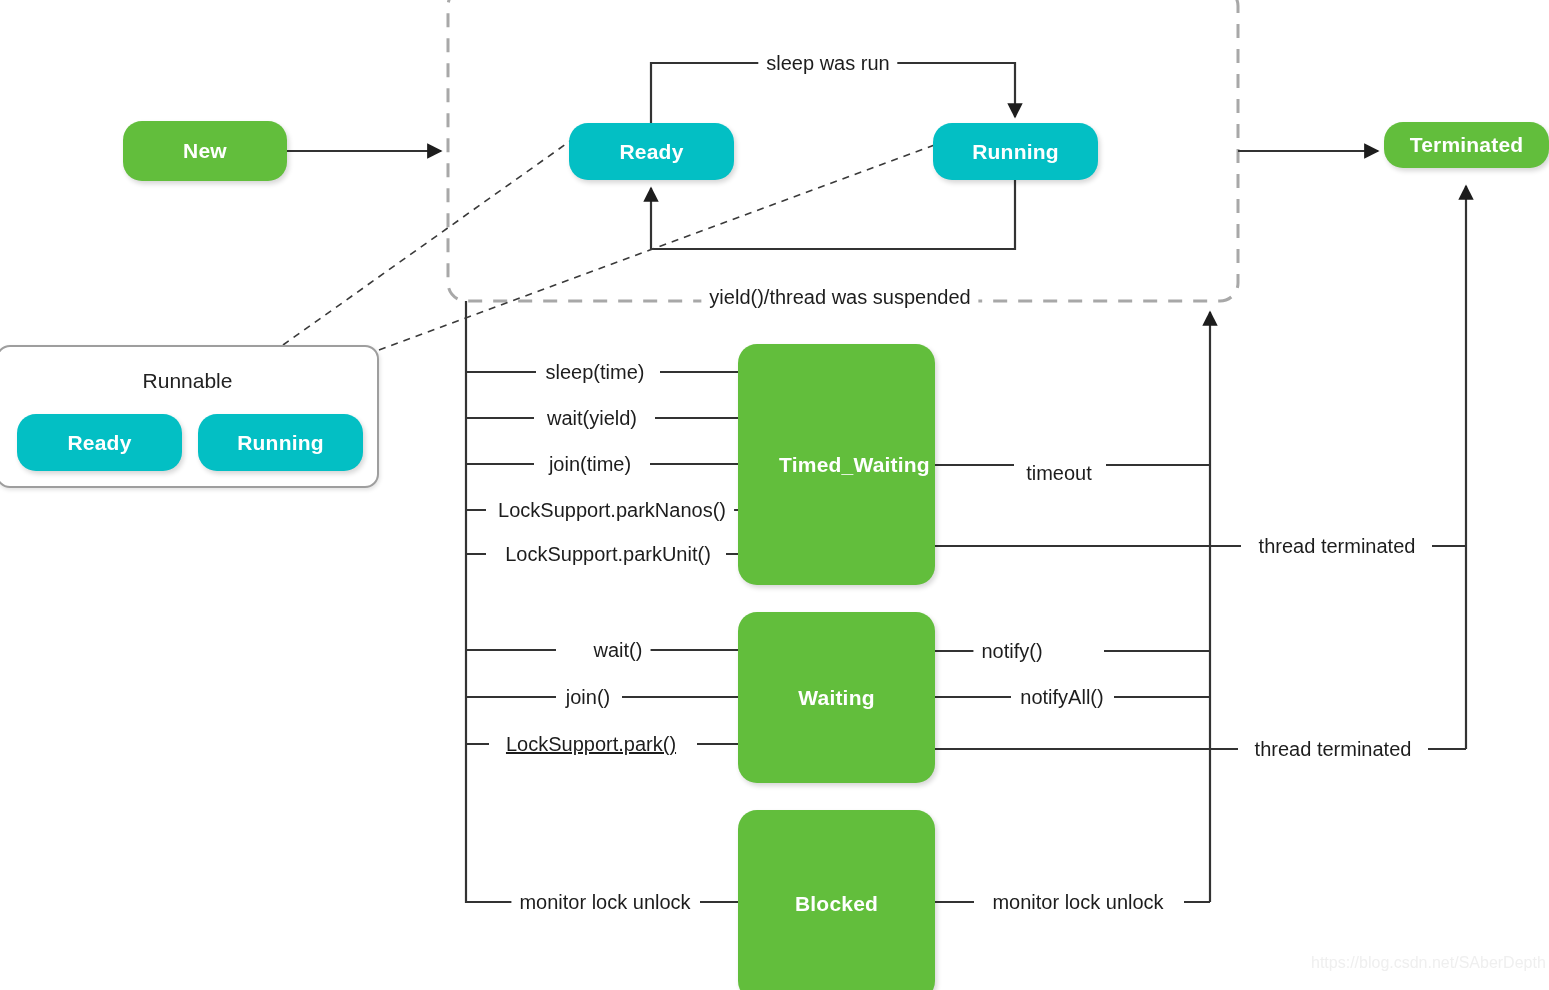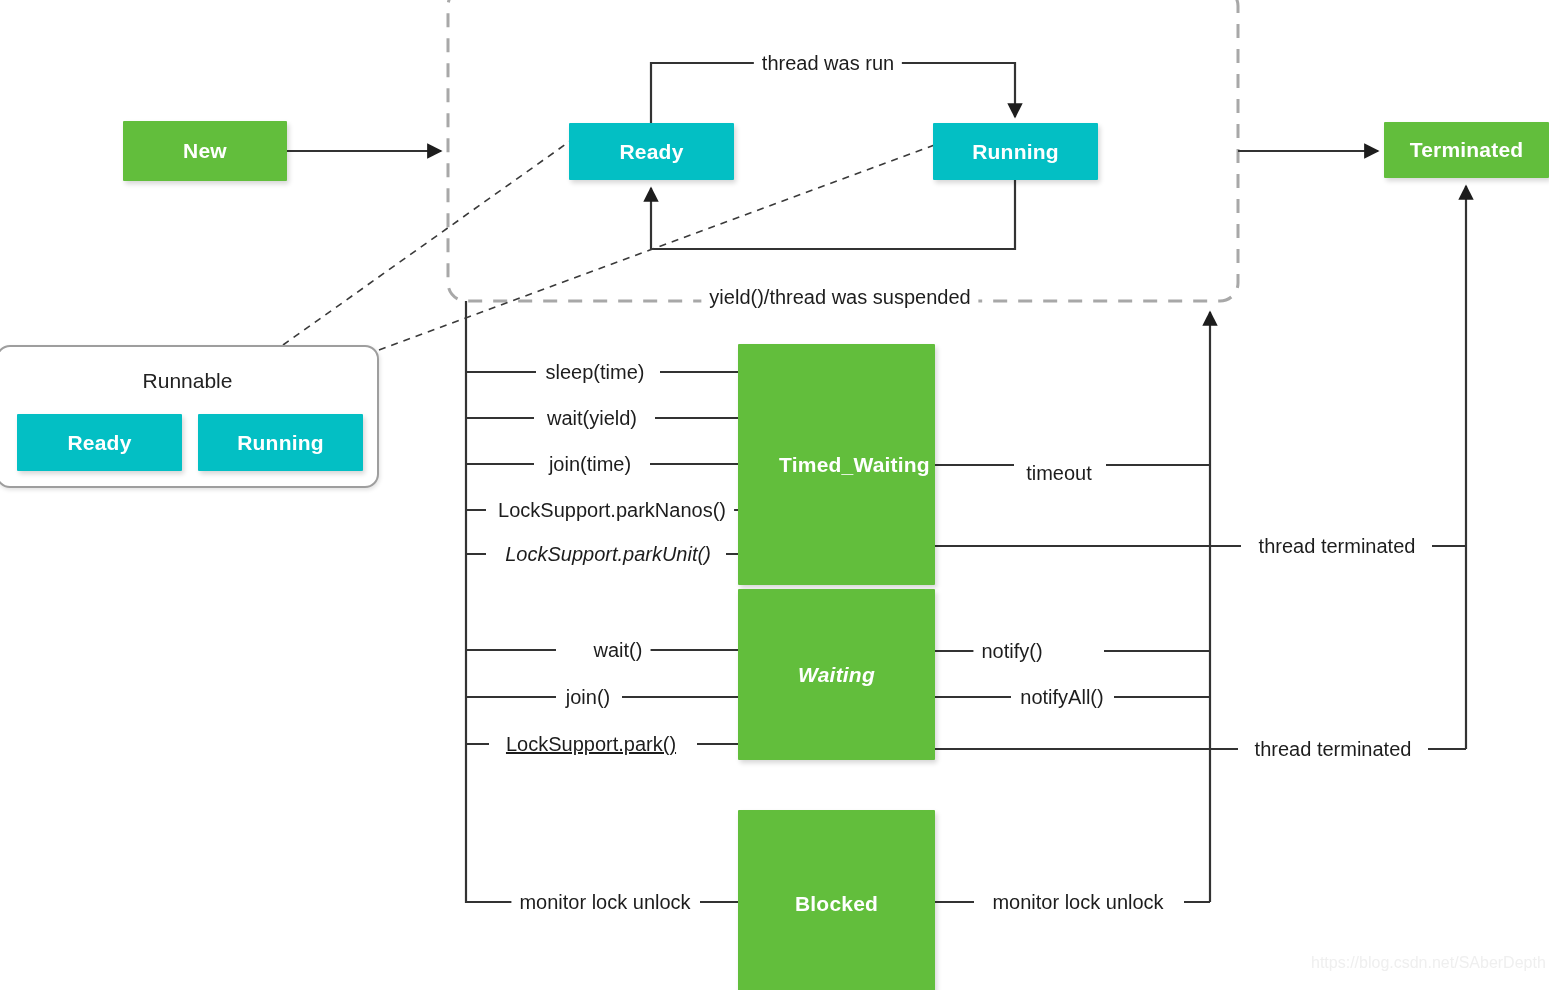--- a/index.html
+++ b/index.html
@@ -23,21 +23,21 @@
     top: 0;
     width: 1549px;
     height: 990px;
     pointer-events: none;
   }
   .node {
     position: absolute;
     display: flex;
     align-items: center;
     justify-content: center;
-    border-radius: 1px;
+    border-radius: 19px;
     color: #ffffff;
     font-weight: bold;
     letter-spacing: 0.2px;
     box-shadow: 2px 3px 5px rgba(0,0,0,0.16);
     box-sizing: border-box;
   }
   .node-green { background: #62BE3C; }
   .node-teal  { background: #03BFC4; }
 
   .legend-box {
@@ -131,54 +131,54 @@
   </div>
 
   <div class="node node-teal" style="left:569px; top:123px; width:165px; height:57px; font-size:21px;">
     <span>Ready</span>
   </div>
 
   <div class="node node-teal" style="left:933px; top:123px; width:165px; height:57px; font-size:21px;">
     <span>Running</span>
   </div>
 
-  <div class="node node-green" style="left:1384px; top:122px; width:165px; height:56px; font-size:21px;">
+  <div class="node node-green" style="left:1384px; top:122px; width:165px; height:46px; font-size:21px;">
     <span>Terminated</span>
   </div>
 
   <div class="node node-green" style="left:738px; top:344px; width:197px; height:241px; font-size:21px;padding-left:36px;">
     <span>Timed_Waiting</span>
   </div>
 
-  <div class="node node-green" style="left:738px; top:589px; width:197px; height:171px; font-size:21px;font-style:italic;">
+  <div class="node node-green" style="left:738px; top:612px; width:197px; height:171px; font-size:21px;">
     <span>Waiting</span>
   </div>
 
   <div class="node node-green" style="left:738px; top:810px; width:197px; height:190px; font-size:21px; align-items:flex-start; padding-top:82px;">
     <span>Blocked</span>
   </div>
 
   <div class="legend-box" style="left:-4px; top:345px; width:383px; height:143px;">
     <div class="legend-title" style="top:22px;">Runnable</div>
   </div>
   <div class="node node-teal" style="left:17px; top:414px; width:165px; height:57px; font-size:21px;">
     <span>Ready</span>
   </div>
   <div class="node node-teal" style="left:198px; top:414px; width:165px; height:57px; font-size:21px;">
     <span>Running</span>
   </div>
 
-  <div class="edge-label" style="left:828px; top:63px;">thread was run</div>
+  <div class="edge-label" style="left:828px; top:63px;">sleep was run</div>
   <div class="edge-label" style="left:840px; top:249px;margin-top:48px;">yield()/thread was suspended</div>
 
   <div class="edge-label" style="left:595px; top:372px;">sleep(time)</div>
   <div class="edge-label" style="left:592px; top:418px;">wait(yield)</div>
   <div class="edge-label" style="left:590px; top:464px;">join(time)</div>
   <div class="edge-label" style="left:612px; top:510px;">LockSupport.parkNanos()</div>
-  <div class="edge-label" style="left:608px; top:554px;font-style:italic;">LockSupport.parkUnit()</div>
+  <div class="edge-label" style="left:608px; top:554px;">LockSupport.parkUnit()</div>
 
   <div class="edge-label" style="left:590px; top:650px;margin-left:28px;">wait()</div>
   <div class="edge-label" style="left:588px; top:697px;">join()</div>
   <div class="edge-label" style="left:591px; top:744px;text-decoration:underline;">LockSupport.park()</div>
 
   <div class="edge-label" style="left:605px; top:902px;">monitor lock unlock</div>
 
   <div class="edge-label" style="left:1059px; top:465px;margin-top:8px;">timeout</div>
   <div class="edge-label" style="left:1337px; top:546px;">thread terminated</div>
   <div class="edge-label" style="left:1012px; top:651px;">notify()</div>

